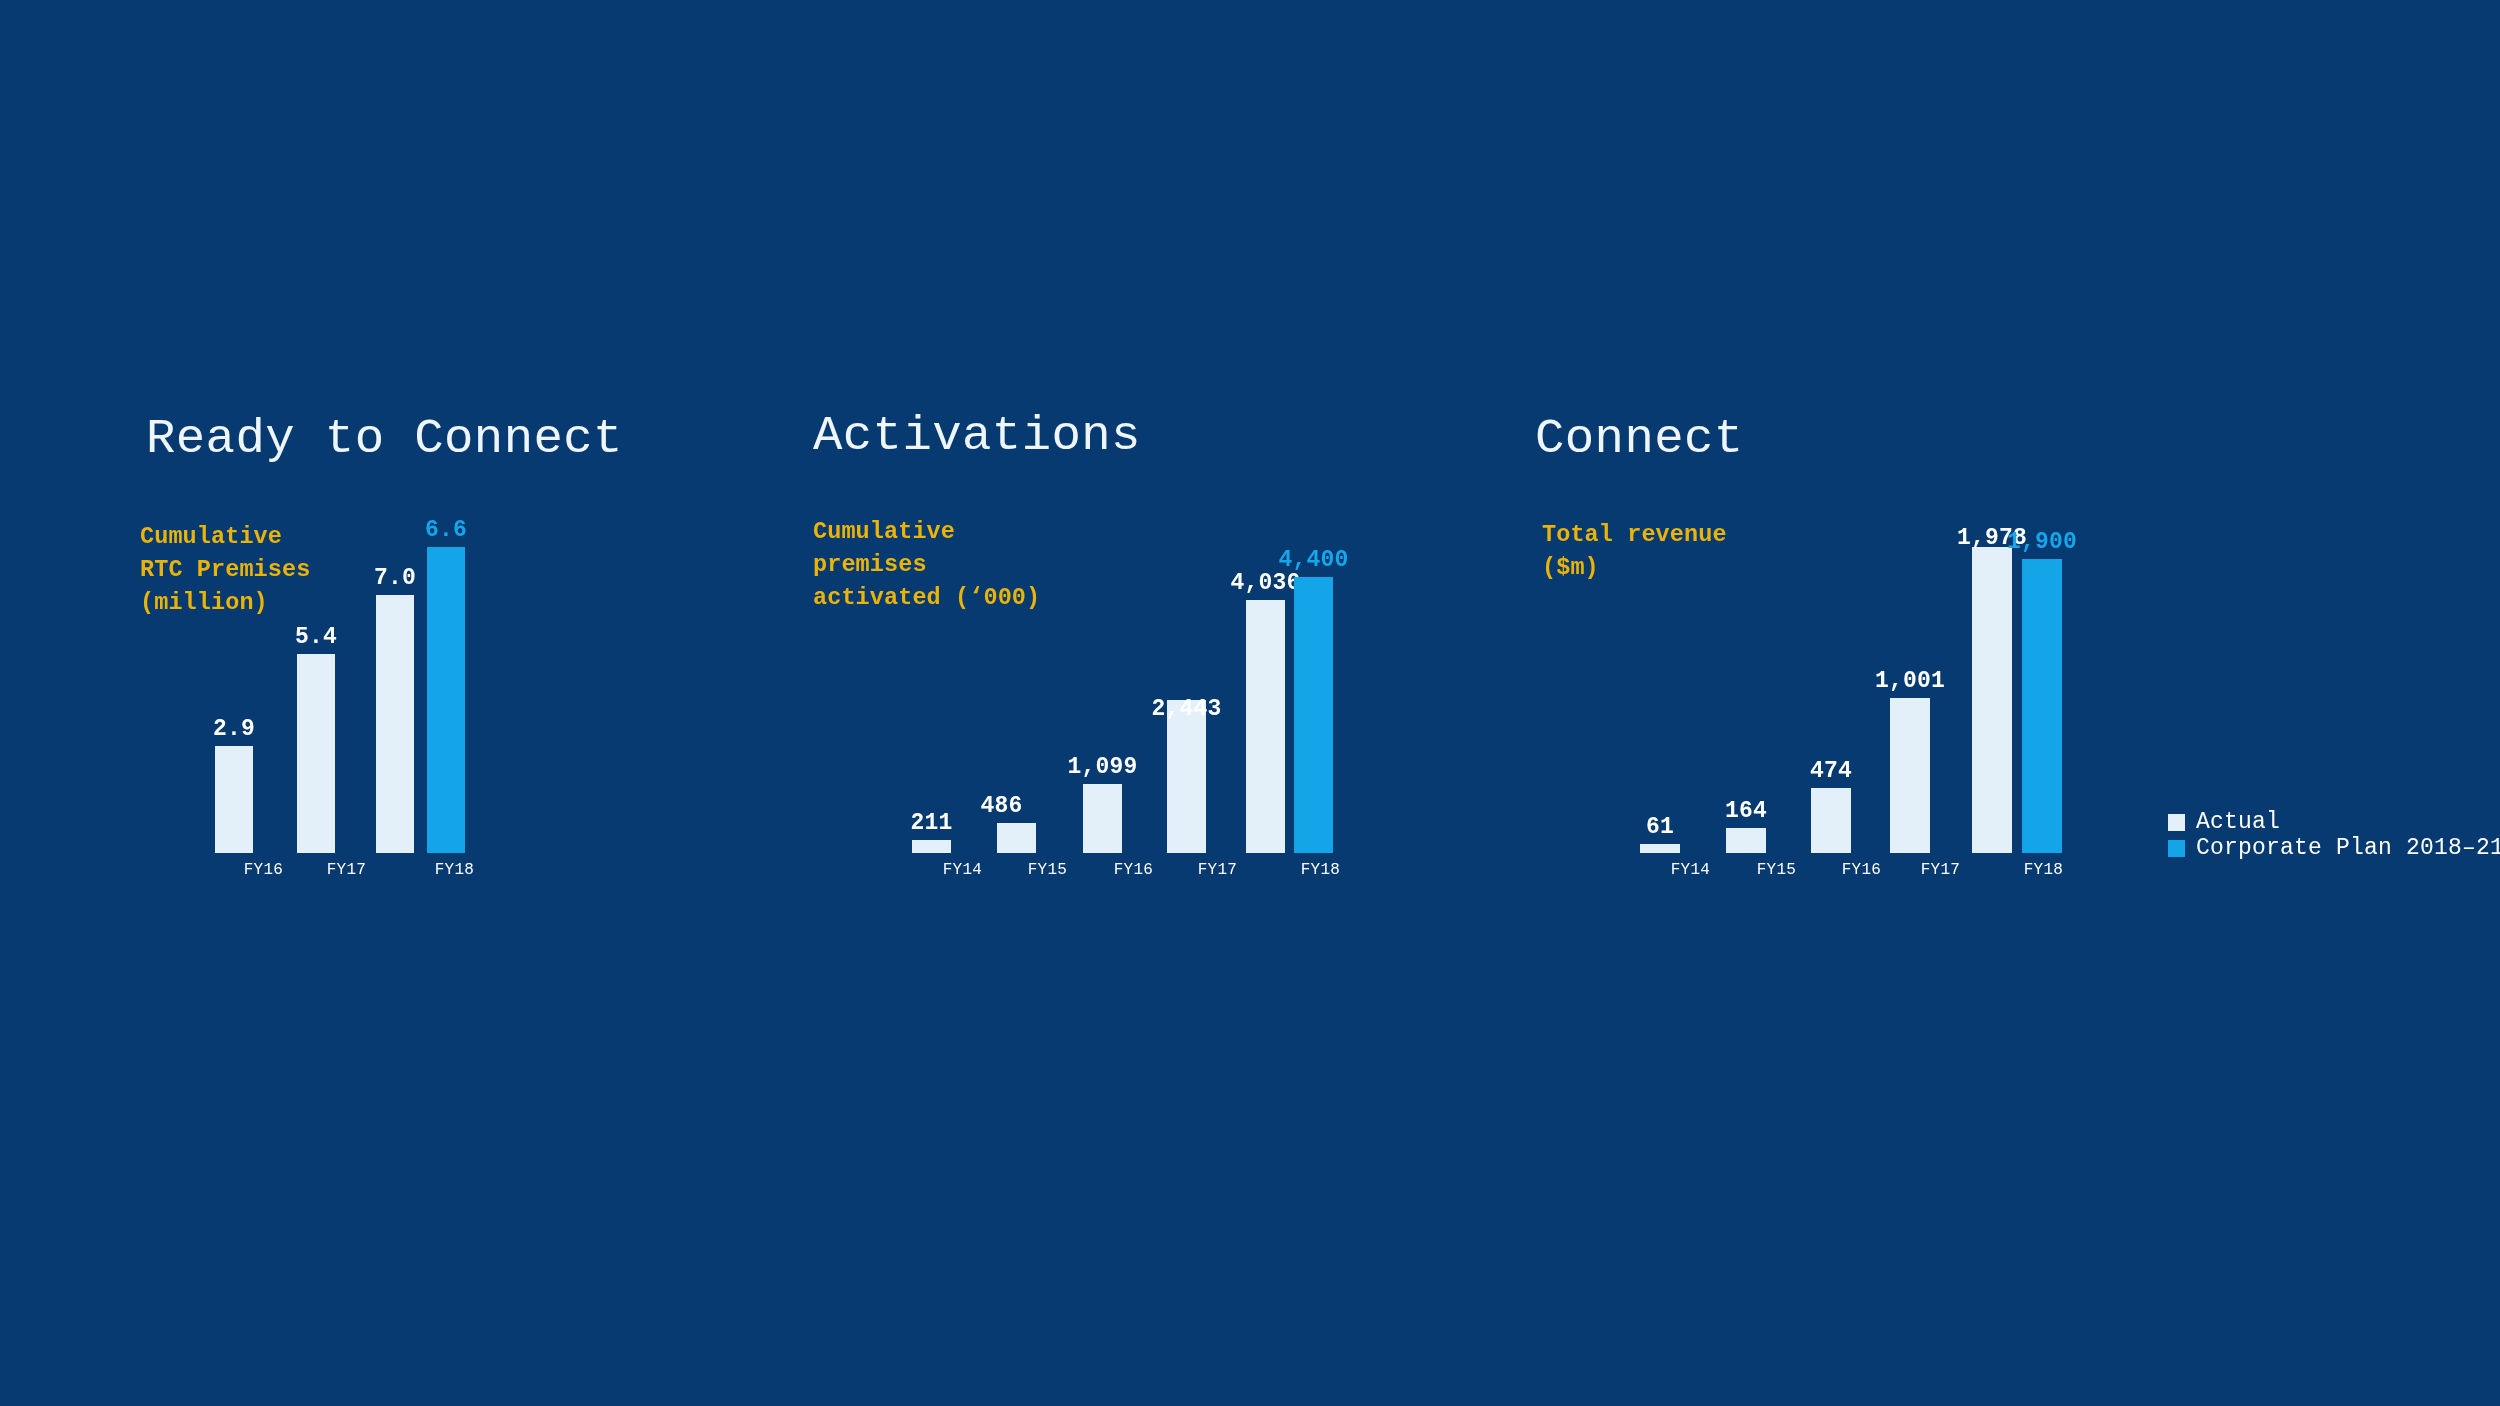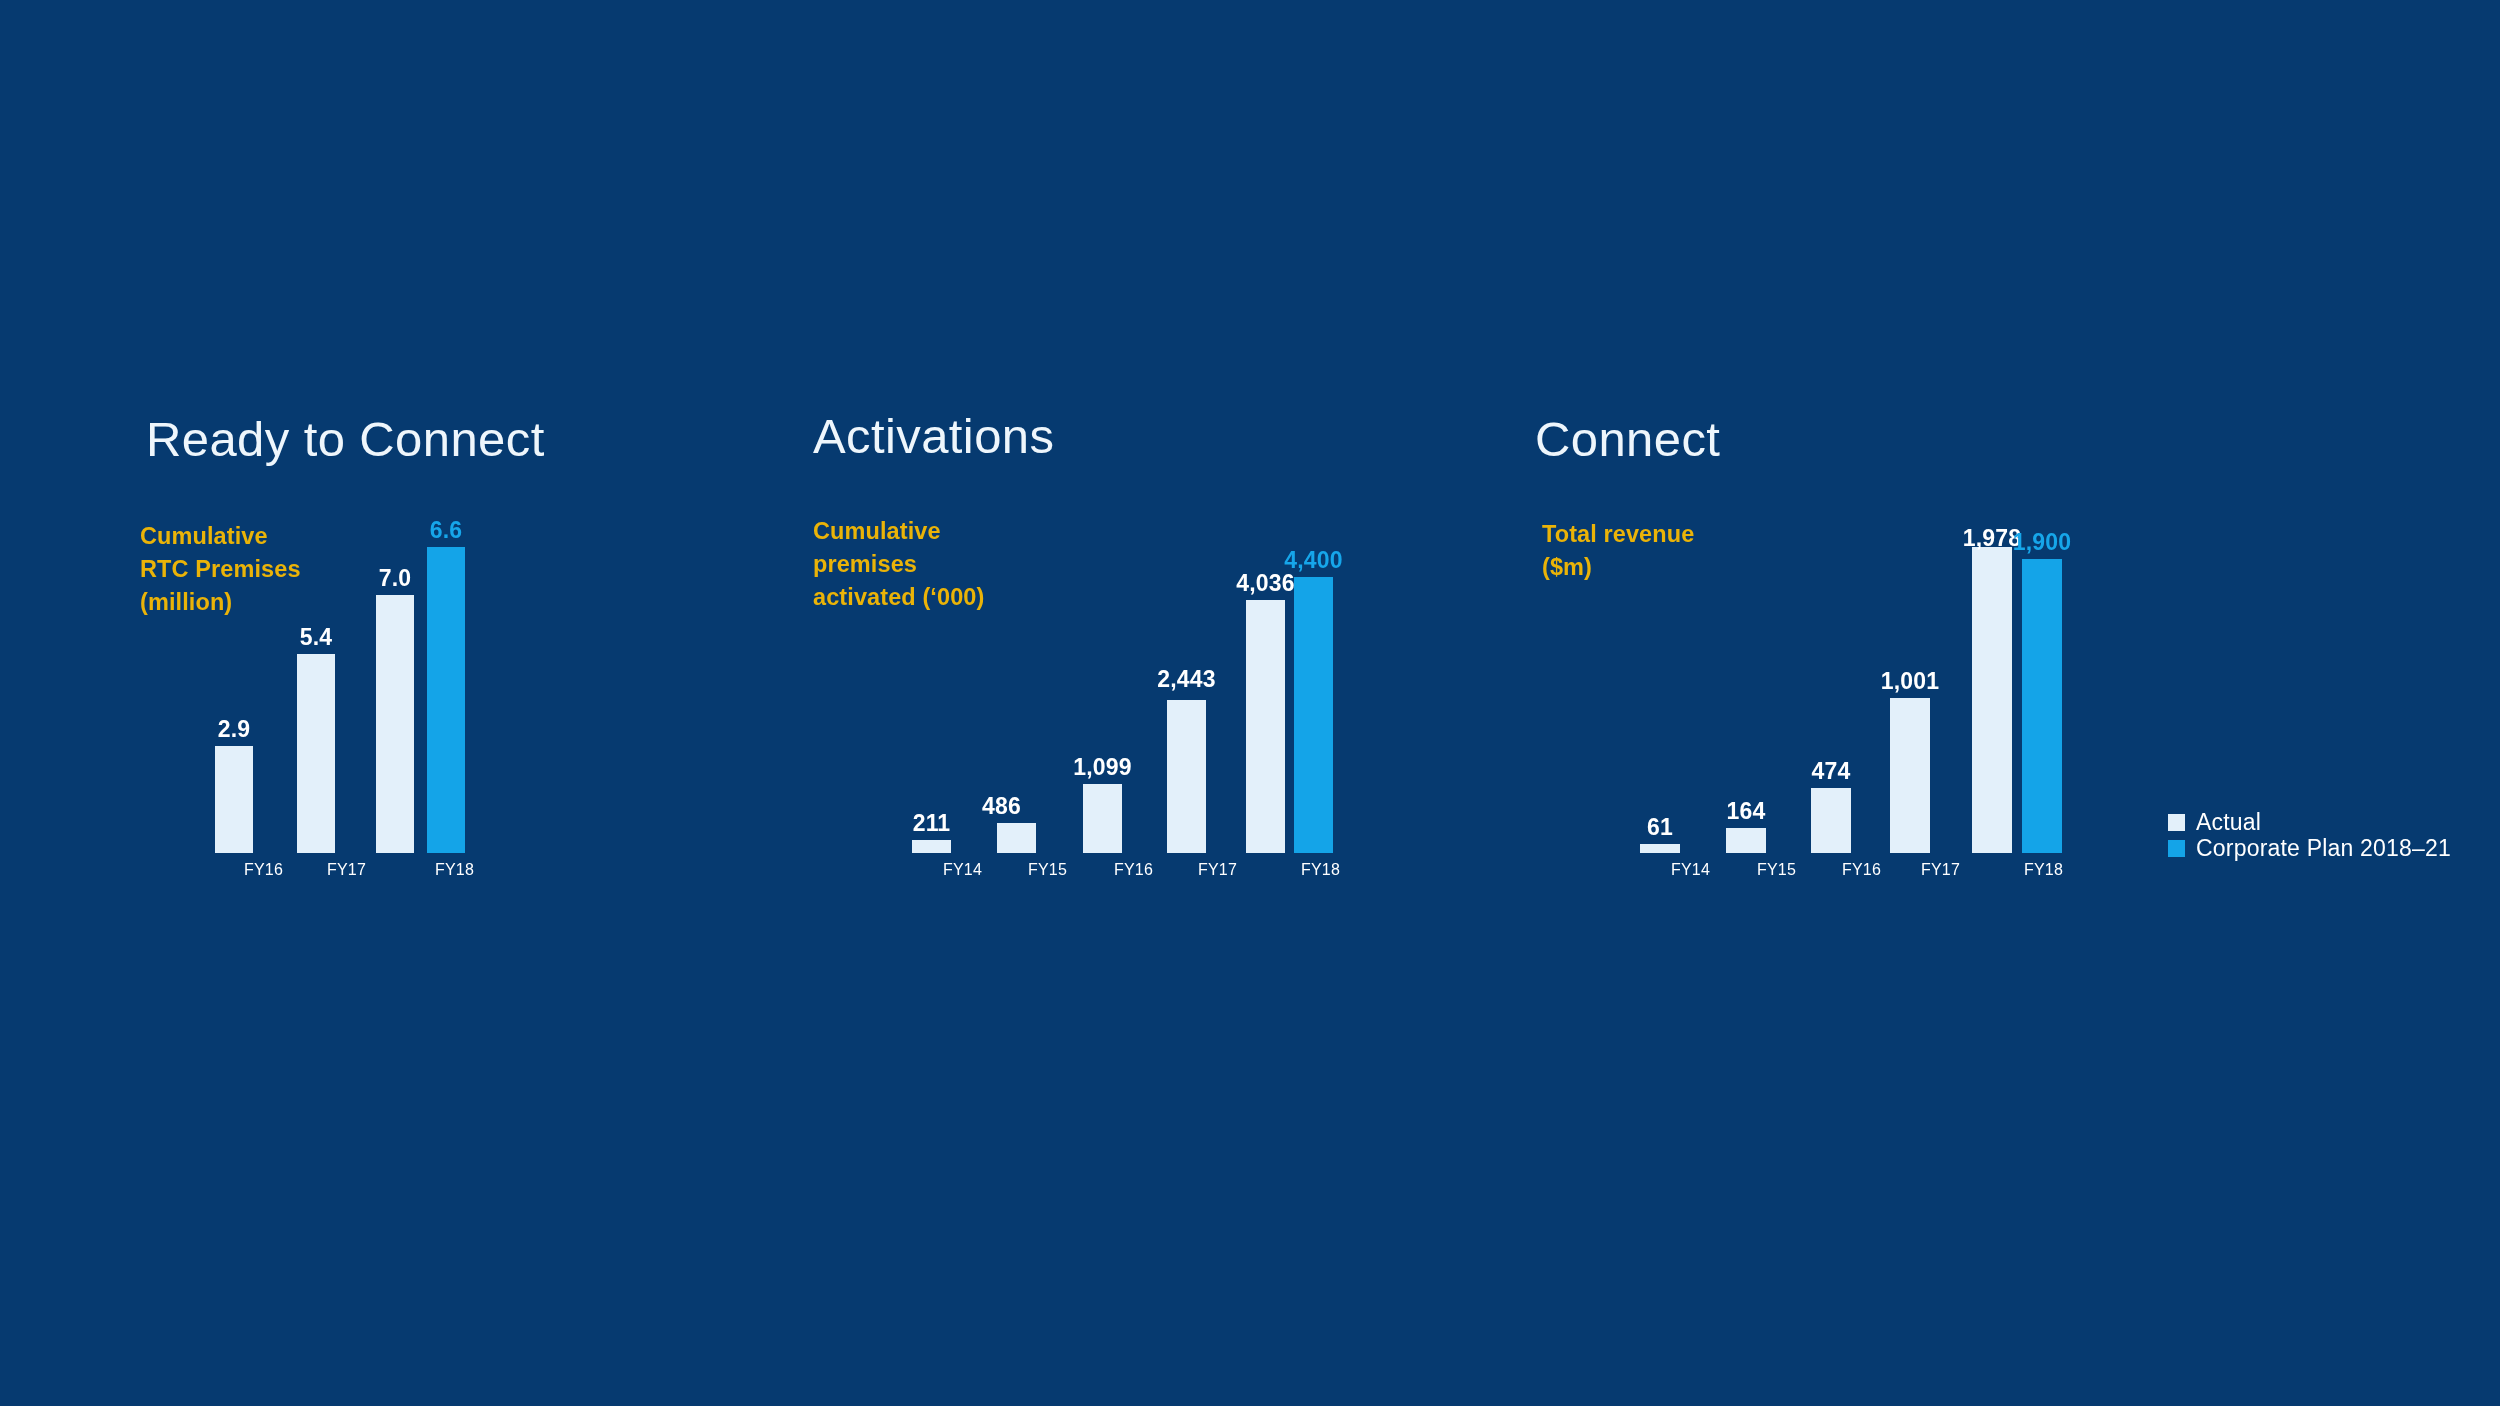--- a/index.html
+++ b/index.html
@@ -6,21 +6,21 @@
     margin: 0;
     padding: 0;
     background: #063a70;
   }
   #stage {
     position: relative;
     width: 2500px;
     height: 1406px;
     background: #063a70;
     overflow: hidden;
-    font-family: Liberation Sans, sans-serif;
+    font-family: Liberation Mono, monospace;
     -webkit-font-smoothing: antialiased;
   }
 
   
   .panel { position: absolute; top: 0; height: 1406px; }
   #panel-rtc        { left: 0px;    width: 760px; }
   #panel-activations{ left: 760px;  width: 700px; }
   #panel-revenue    { left: 1460px; width: 700px; }
 
   .panel-title {
@@ -150,21 +150,21 @@
         <div class="bar actual" style="left: 152px; width: 39px; height: 13px;"></div>
         <div class="bar-value actual" style="left: 122px; width: 99px; top: 812px;">211</div>
         <div class="axis-label" style="left: 122px; width: 100px;">FY14</div>
         <div class="bar actual" style="left: 237px; width: 39px; height: 30px;"></div>
         <div class="bar-value actual" style="left: 192px; width: 99px; top: 795px;">486</div>
         <div class="axis-label" style="left: 207px; width: 100px;">FY15</div>
         <div class="bar actual" style="left: 323px; width: 39px; height: 69px;"></div>
         <div class="bar-value actual" style="left: 293px; width: 99px; top: 756px;">1,099</div>
         <div class="axis-label" style="left: 293px; width: 100px;">FY16</div>
         <div class="bar actual" style="left: 407px; width: 39px; height: 153px;"></div>
-        <div class="bar-value actual" style="left: 377px; width: 99px; top: 668px;">2,443</div>
+        <div class="bar-value actual" style="left: 377px; width: 99px; top: 698px;">2,443</div>
         <div class="axis-label" style="left: 377px; width: 100px;">FY17</div>
         <div class="bar actual" style="left: 486px; width: 39px; height: 253px;"></div>
         <div class="bar-value actual" style="left: 456px; width: 99px; top: 572px;">4,036</div>
         <div class="bar plan" style="left: 534px; width: 39px; height: 276px;"></div>
         <div class="bar-value plan" style="left: 504px; width: 99px; top: 549px;">4,400</div>
         <div class="axis-label" style="left: 480px; width: 100px;">FY18</div>
       </div>
   </section>
 
   <section class="panel" id="panel-revenue">

